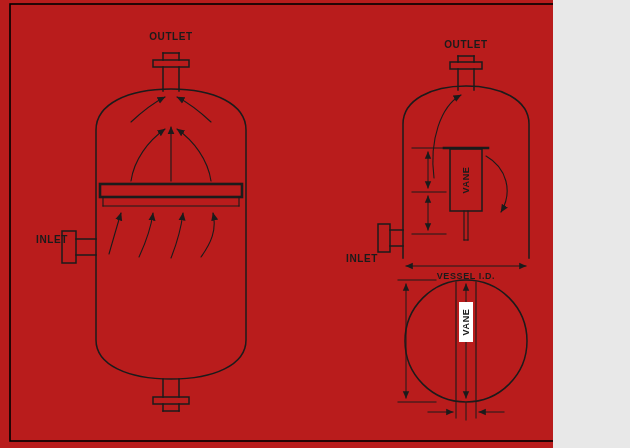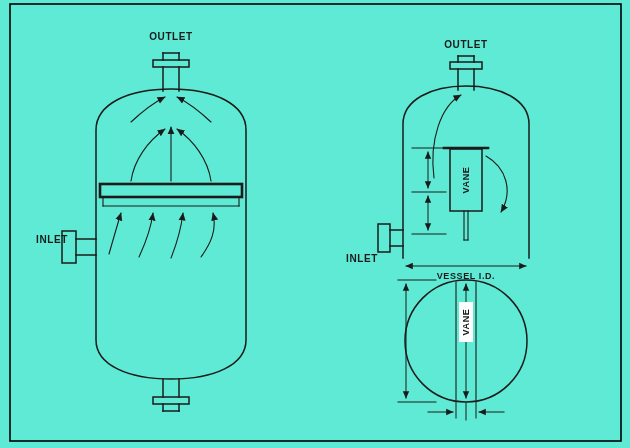--- a/index.html
+++ b/index.html
@@ -1,17 +1,17 @@
 <!DOCTYPE html>
 <html><head>
 <meta charset="utf-8">
 <style>
   html,body{margin:0;padding:0;background:#e8e8e8;}
   .canvas{
-    width:630px;height:448px;background:#5eead4;position:relative;overflow:hidden;
+    width:553px;height:448px;background:#b91c1c;position:relative;overflow:hidden;
     font-family:"Liberation Sans", sans-serif;
   }
   svg{display:block;}
   svg text{
     font-family:"Liberation Sans", sans-serif;
     font-weight:bold;
     fill:#1b1b1b;
     letter-spacing:0.6px;
   }
   .lbl{font-size:10px;}

